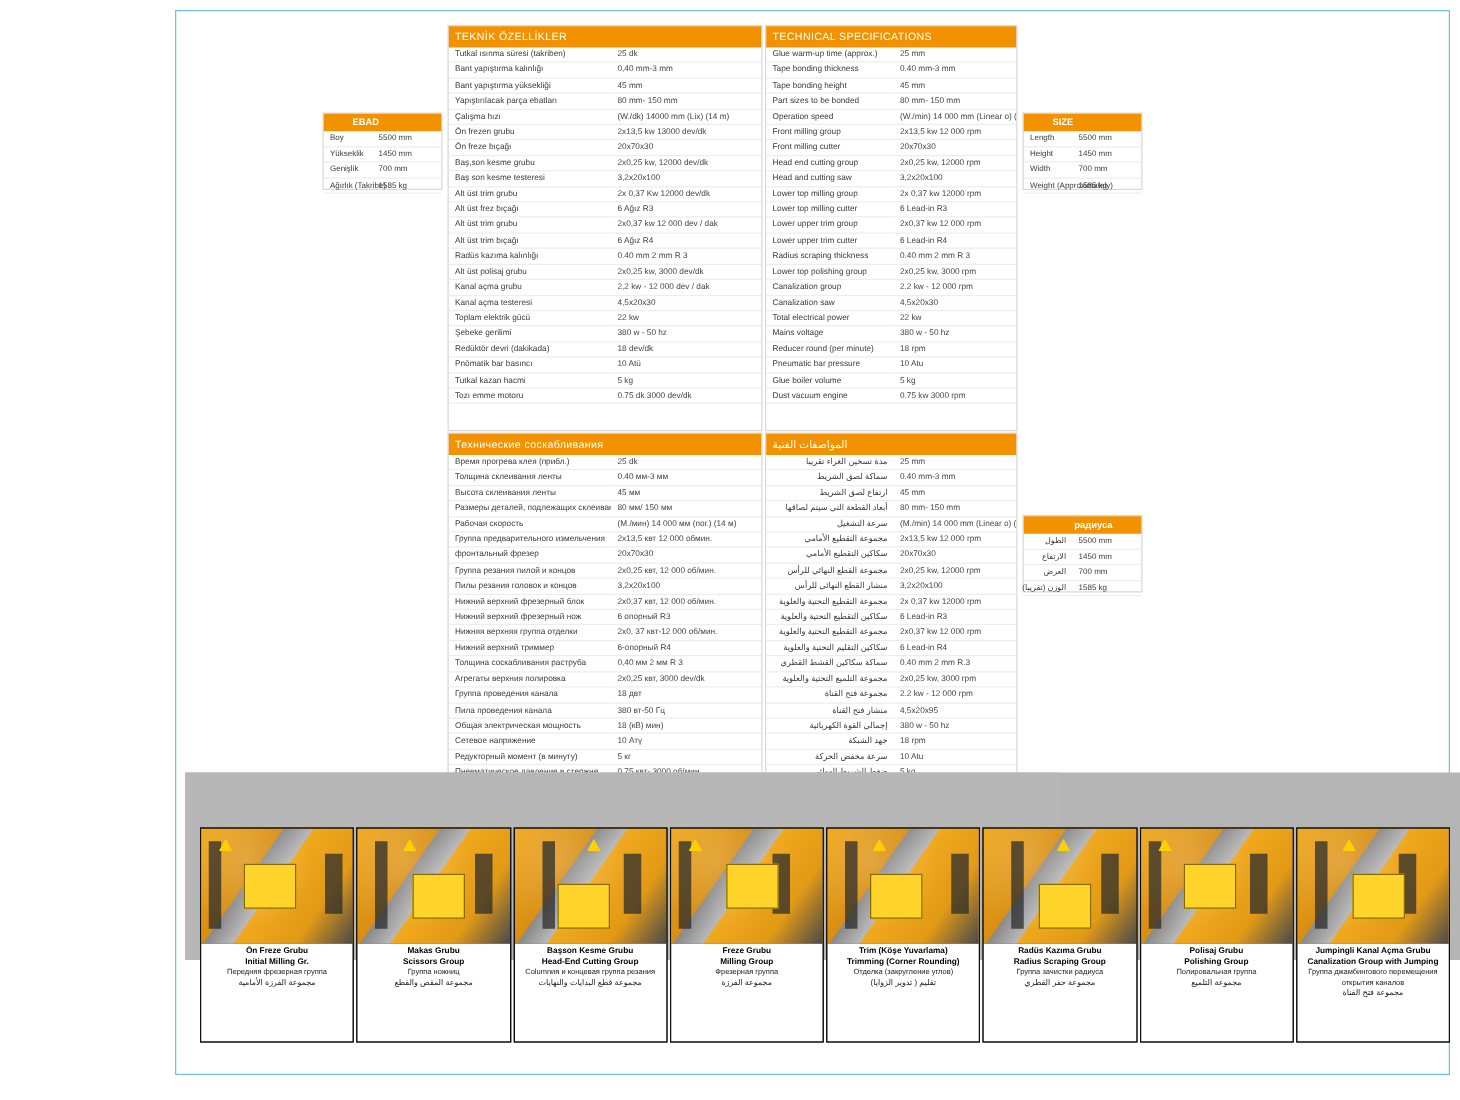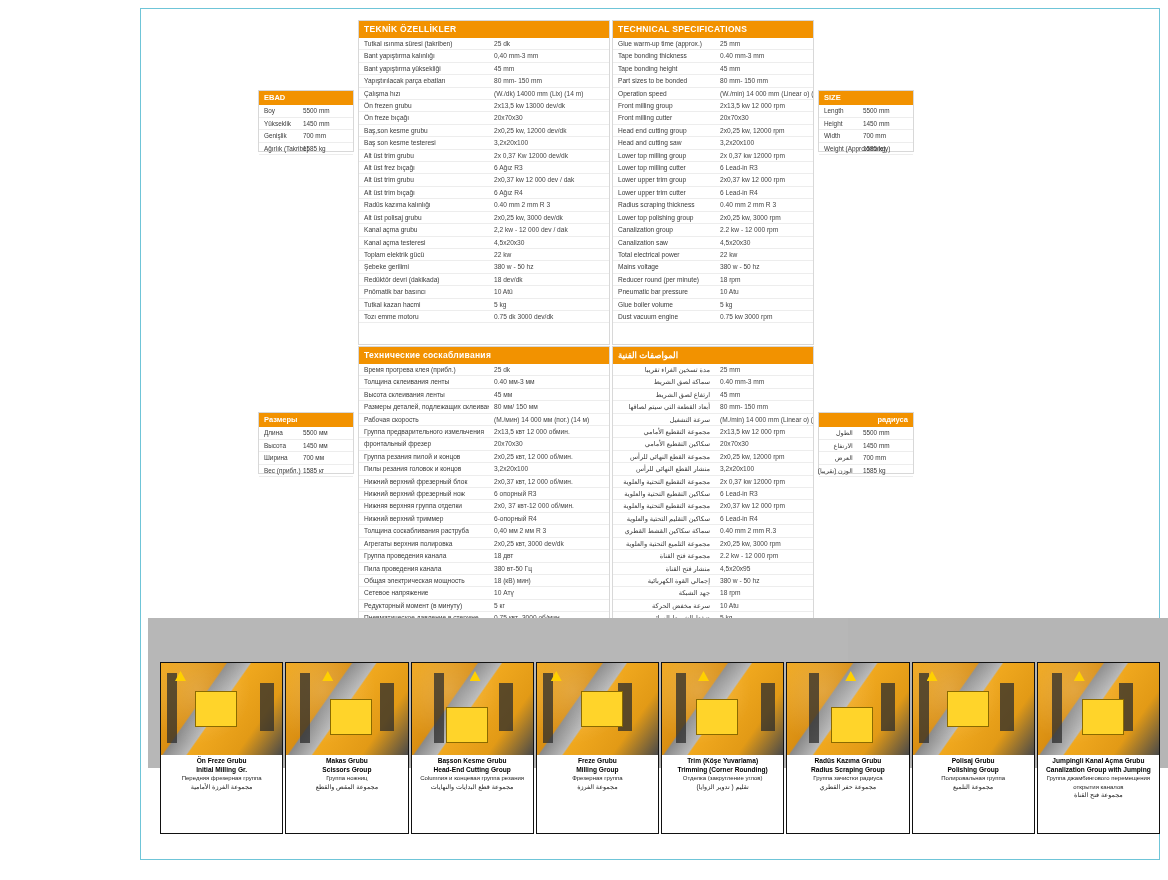--- a/index.html
+++ b/index.html
@@ -37,21 +37,21 @@
   .spec{
     position:absolute;
     border:1px solid #d8d8d8;
     background:#ffffff;
     box-sizing:border-box;
   }
   .spec .hdr{
     background:#f29200;
     color:#ffffff;
     font-size:8.5px;
-    font-weight:bold;
+    font-weight:normal;
     padding:3px 5px;
     letter-spacing:.3px;
     line-height:11px;
   }
   .spec table{
     border-collapse:collapse;width:100%;table-layout:fixed;
   }
   .spec td{
     font-size:6.6px;
     color:#3a3a3a;
@@ -64,21 +64,21 @@
   .spec td.v{width:44%;color:#444;}
   .spec.rtl td{direction:rtl;text-align:right;}
   .spec.rtl td.v{direction:ltr;text-align:left;}
   .spec.rtl .hdr{text-align:left;}
 
   
   .dim{
     position:absolute;border:1px solid #d8d8d8;background:#fff;box-sizing:border-box;
   }
   .dim .hdr{
-    background:#f29200;color:#fff;font-size:7.5px;font-weight:bold;padding:2px 5px;line-height:10px;
+    background:#f29200;color:#fff;font-size:7.5px;font-weight:bold;padding:2px 23px;line-height:10px;
   }
   .dim table{border-collapse:collapse;width:100%;table-layout:fixed;}
   .dim td{font-size:6.4px;color:#3a3a3a;padding:1px 5px;border-bottom:1px solid #ededed;line-height:9.6px;white-space:nowrap;}
   .dim td.v{width:48%;text-align:left;}
   .dim.rtl .hdr{text-align:right;}
   .dim.rtl td{direction:rtl;text-align:right;}
   .dim.rtl td.v{direction:ltr;text-align:left;}
 
   
   .strip{
@@ -569,43 +569,20 @@
             <td class="v">700 mm</td>
           </tr>
           <tr>
             <td>Weight (Approximately)</td>
             <td class="v">1585 kg</td>
           </tr>
         </tbody>
       </table>
   </div>
 
-  <div class="dim" id="dim-ru" style="left:258px;top:412px;width:96px;height:62px;">
-    <div class="hdr">Размеры</div>
-    <table>
-        <tbody>
-          <tr>
-            <td>Длина</td>
-            <td class="v">5500 мм</td>
-          </tr>
-          <tr>
-            <td>Высота</td>
-            <td class="v">1450 мм</td>
-          </tr>
-          <tr>
-            <td>Ширина</td>
-            <td class="v">700 мм</td>
-          </tr>
-          <tr>
-            <td>Вес (прибл.)</td>
-            <td class="v">1585 кг</td>
-          </tr>
-        </tbody>
-      </table>
-  </div>
 
   <div class="dim rtl" id="dim-ar" style="left:818px;top:412px;width:96px;height:62px;">
     <div class="hdr">радиуса</div>
     <table>
         <tbody>
           <tr>
             <td>الطول</td>
             <td class="v">5500 mm</td>
           </tr>
           <tr>

